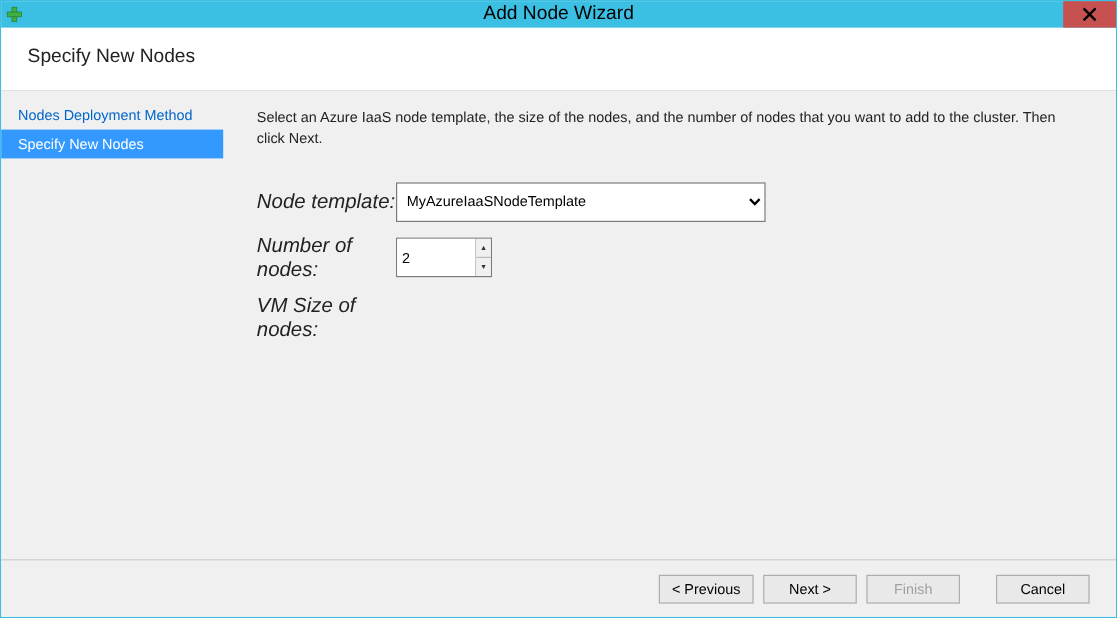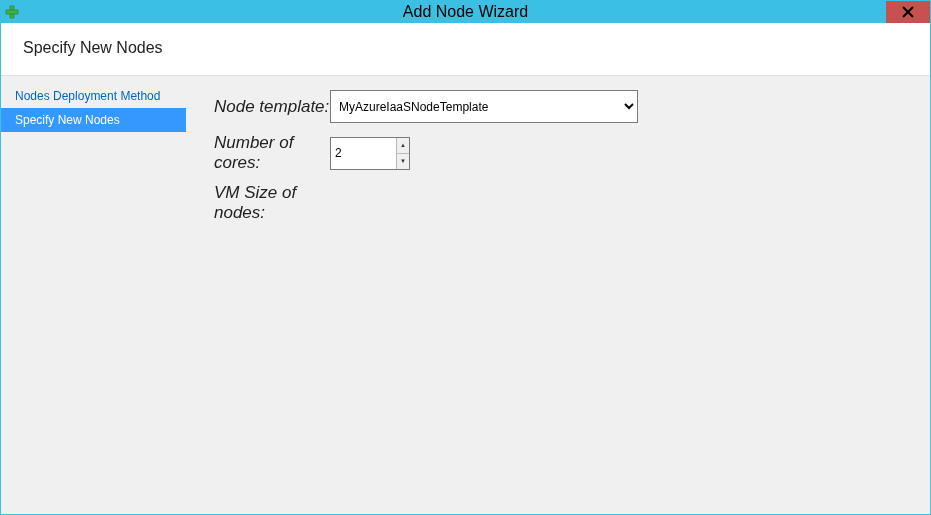--- a/index.html
+++ b/index.html
@@ -171,40 +171,48 @@
   </div>
 
   <div class="body">
 
     <div class="sidebar">
       <a>Nodes Deployment Method</a>
       <a class="active">Specify New Nodes</a>
     </div>
 
     <div class="content">
+      <div class="instr">Select an Azure IaaS node template, the size of the nodes, and the number of nodes that you want to add to the cluster. Then click Next.</div>
 
       <div class="form-row">
         <label>Node template:</label>
         <select id="sel-template">
           <option>MyAzureIaaSNodeTemplate</option>
         </select>
       </div>
 
       <div class="form-row">
-        <label>Number of cores:</label>
+        <label>Number of nodes:</label>
         <div class="numbox">
           <input type="text" value="2" style="">
           <div class="spinners">
             <div class="sp">▲</div>
             <div class="sp">▼</div>
           </div>
         </div>
       </div>
 
       <div class="form-row">
         <label>VM Size of nodes:</label>
       </div>
     </div>
 
   </div>
 
+  <div class="footer">
+    <button>&lt; Previous</button>
+    <button>Next &gt;</button>
+    <button disabled="">Finish</button>
+    <span class="gap"></span>
+    <button>Cancel</button>
+  </div>
 
 </div>
 
 </body></html>

